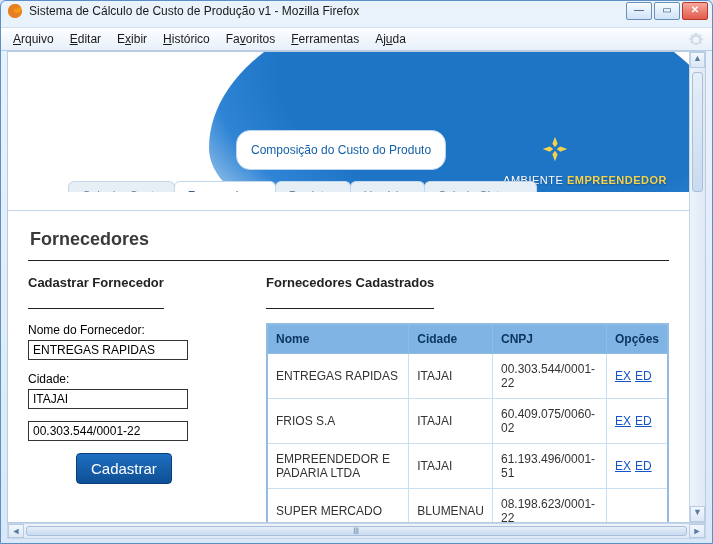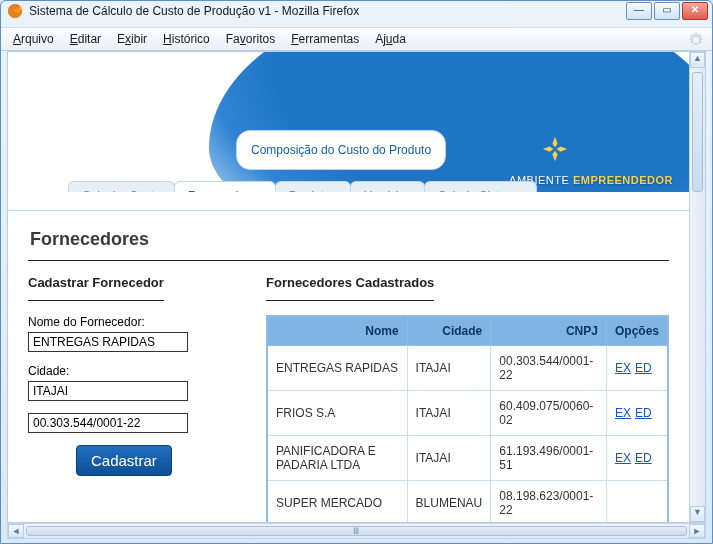--- a/index.html
+++ b/index.html
@@ -31,43 +31,43 @@
 .bottom-scroll .btn.l{left:0;} .bottom-scroll .btn.r{right:0;}
 .bottom-scroll .track{position:absolute;left:18px;right:18px;top:2px;bottom:2px;}
 .bottom-scroll .thumb{position:absolute;left:0;right:0;top:0;bottom:0;background:linear-gradient(#e6eef8,#c9dbef);border:1px solid #a8c0dc;border-radius:3px;}
 .bottom-scroll .grip{position:absolute;left:50%;top:50%;transform:translate(-50%,-50%);color:#7a94b2;font-size:9px;letter-spacing:1px;}
 
 
 .page { position:absolute; left:0; right:16px; top:0; bottom:0; background:#fff; }
 .banner { position:relative; height:140px; background:#fff; overflow:hidden; }
 .blue-blob { position:absolute; right:-40px; top:-60px; width:520px; height:260px; border-radius:50% 50% 50% 50% / 60% 60% 40% 40%; background: radial-gradient(ellipse at 60% 30%, #1e74c5 0%, #1e74c5 55%, #2f84d5 70%, #c9e1f4 90%, #fff 100%); }
 .pill { position:absolute; left:228px; top:78px; background:#fff; border:1px solid #bcd4ea; border-radius:14px; padding:12px 14px; font-size:12px; color:#1560a8; box-shadow:inset 0 0 0 2px rgba(255,255,255,.6); }
-.brand { position:absolute; right:16px; bottom:6px; color:#fff; font-size:11px; letter-spacing:.5px; text-shadow:0 1px 2px rgba(0,0,0,.3); }
+.brand { position:absolute; right:22px; bottom:6px; color:#fff; font-size:11px; letter-spacing:.5px; text-shadow:0 1px 2px rgba(0,0,0,.3); }
 .brand b{color:#f6d24a;}
 .brand-logo{position:absolute;right:120px;bottom:26px;}
 .brand-logo svg{width:28px;height:28px;}
 
 .tabs { position:absolute; left:60px; bottom:-18px; display:flex; gap:0; }
 .tab { background:#e6eef6; border:1px solid #c3d7ea; border-bottom:none; border-radius:6px 6px 0 0; padding:7px 13px; color:#6a87a5; font-size:12px; cursor:default; margin-right:-1px;}
 .tab.active { background:#fff; color:#3a5f87; position:relative; z-index:2;}
 
 .body { position:absolute; left:0; right:0; top:158px; bottom:0; padding:14px 20px 10px 20px; border-top:1px solid #c3d7ea;}
 .h1 { font-size:18px; font-weight:bold; color:#3a3a3a; margin:4px 0 10px 2px; font-family: "Trebuchet MS", "Segoe UI", sans-serif;}
 .hr { border:none; border-top:1px solid #222; margin-bottom:14px; }
 
 .cols { display:flex; gap:28px; }
 .col-l { width:210px; }
 .col-r { flex:1; }
-.h2 { font-weight:bold; font-size:13px; color:#222; border-bottom:1px solid #222; display:inline-block; padding-bottom:10px; margin-bottom:14px; font-family:"Trebuchet MS","Segoe UI",sans-serif;}
+.h2 { font-weight:bold; font-size:13px; color:#222; border-bottom:1px solid #222; display:inline-block; padding-bottom:18px; margin-bottom:14px; font-family:"Trebuchet MS","Segoe UI",sans-serif;}
 .fld-label { font-size:12px; color:#000000; margin-bottom:3px; font-family:"Trebuchet MS","Segoe UI",sans-serif;}
 .fld-input { width:160px; border:1px solid #333; padding:2px 4px; font-size:12px; font-family:inherit; margin-bottom:12px; display:block; }
 .btn-primary { background: linear-gradient(#1f6fc0,#0e4f95); color:#fff; border:1px solid #0b3f78; border-radius:4px; padding:6px 14px; font-size:15px; font-family:"Trebuchet MS","Segoe UI",sans-serif; cursor:pointer;margin-left:48px;}
 
 table.grid { width:100%; border-collapse:collapse; border:2px solid #93bce2; font-size:12px;}
-table.grid th { background:#7fb4e4; color:#0b355e; text-align:right; padding:7px 8px; border:1px solid #93bce2; font-weight:bold; font-family:"Trebuchet MS","Segoe UI",sans-serif;}
+table.grid th { background:#7fb4e4; color:#0b355e; text-align:left; padding:7px 8px; border:1px solid #93bce2; font-weight:bold; font-family:"Trebuchet MS","Segoe UI",sans-serif;}
 table.grid td { padding:8px 8px; border:1px solid #c9dff2; color:#333; font-family:"Trebuchet MS","Segoe UI",sans-serif;}
 table.grid td a { color:#1555c6; text-decoration:underline; margin-right:4px; cursor:pointer;}
 </style>
 </head>
 <body>
 
 <div class="window">
 
   <div class="titlebar">
     <span class="title-icon">
@@ -156,21 +156,21 @@
                     <td>00.303.544/0001-22</td>
                     <td><a>EX</a><a>ED</a></td>
                   </tr>
                   <tr>
                     <td>FRIOS S.A</td>
                     <td>ITAJAI</td>
                     <td>60.409.075/0060-02</td>
                     <td><a>EX</a><a>ED</a></td>
                   </tr>
                   <tr>
-                    <td>PANIFICADORA E PADARIA LTDA</td>
+                    <td>EMPREENDEDOR E PADARIA LTDA</td>
                     <td>ITAJAI</td>
                     <td>61.193.496/0001-51</td>
                     <td><a>EX</a><a>ED</a></td>
                   </tr>
                   <tr>
                     <td>SUPER MERCADO</td>
                     <td>BLUMENAU</td>
                     <td>08.198.623/0001-22</td>
                     <td></td>
                   </tr>

